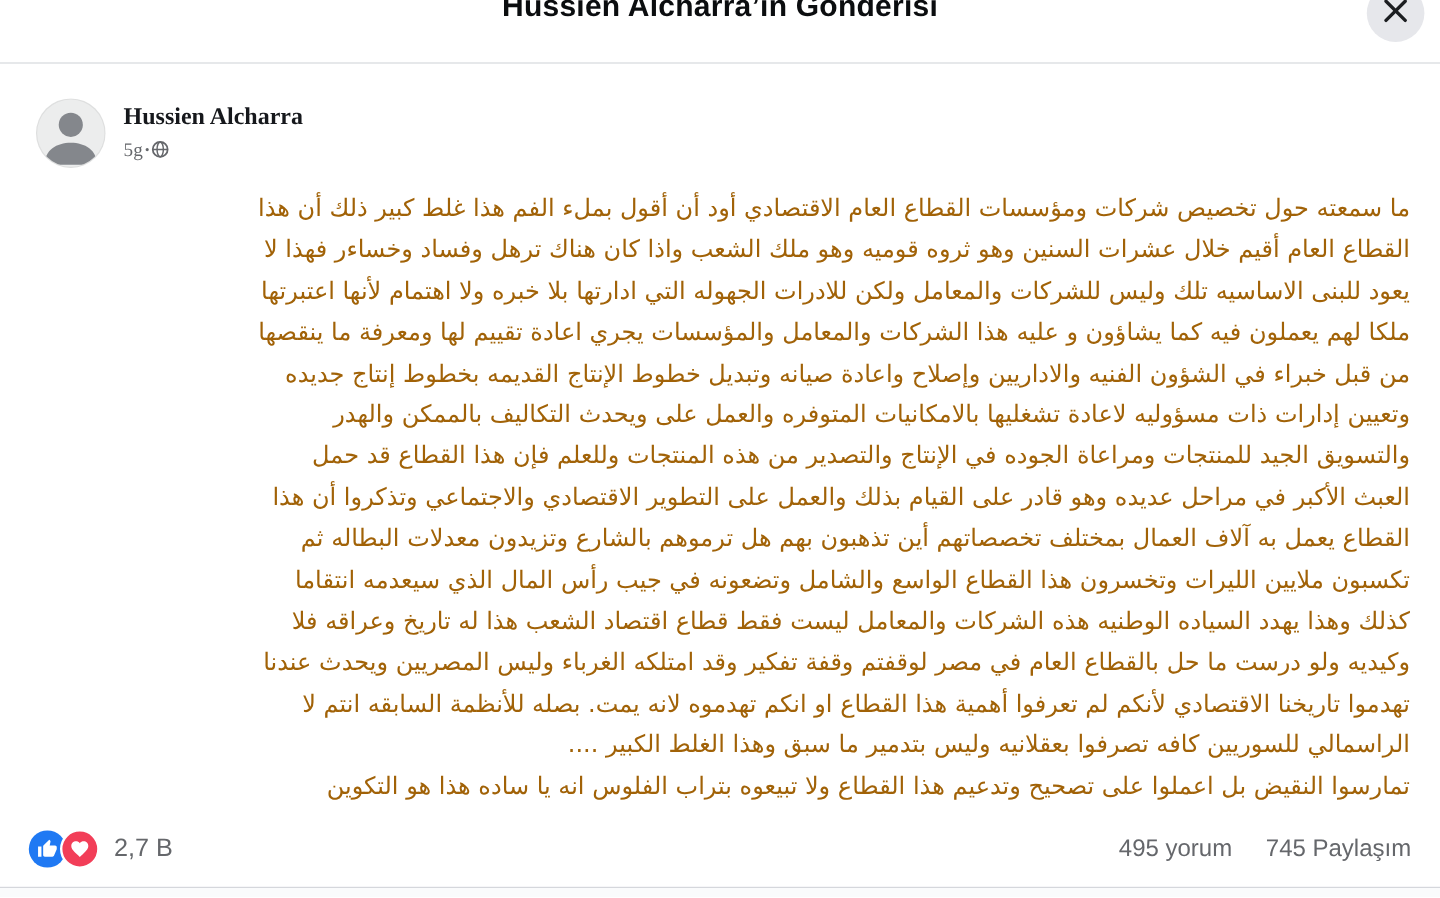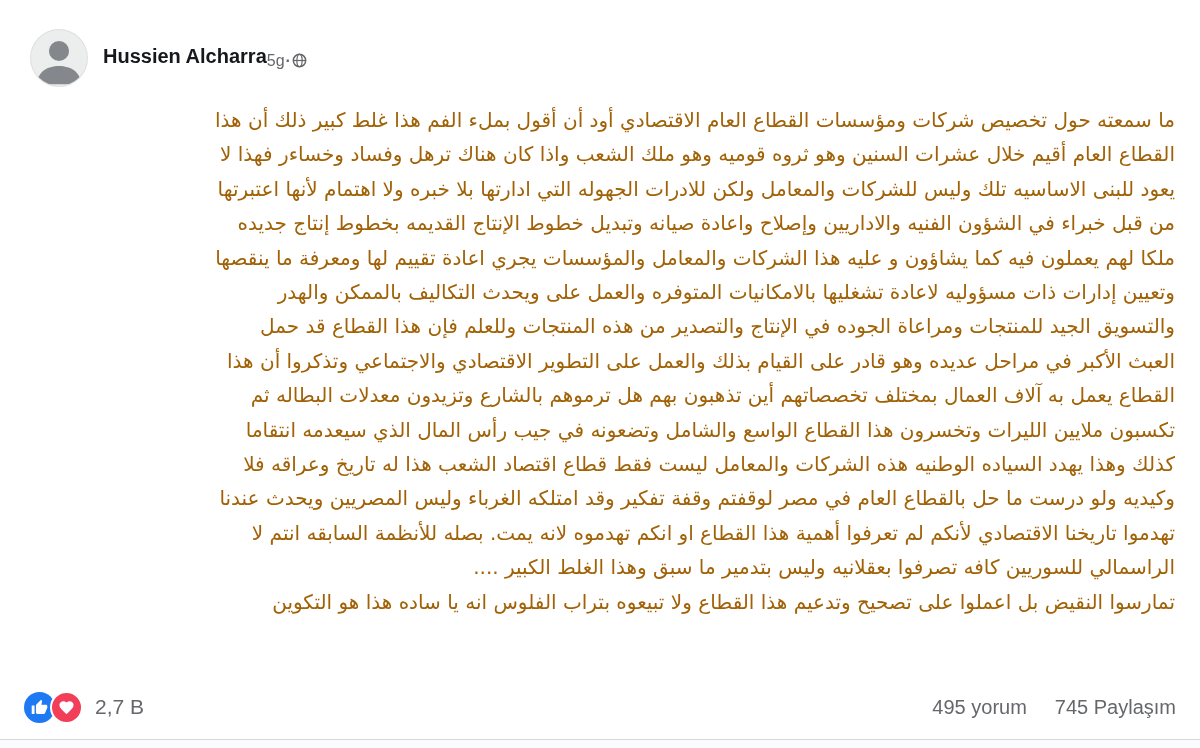--- a/index.html
+++ b/index.html
@@ -13,21 +13,21 @@
                font-size:25px; font-weight:700; color:#0b0d0f; letter-spacing:.2px; }
   .close-btn { position:absolute; top:-13px; right:13px; width:48px; height:48px;
                border-radius:50%; background:#e6e7eb; display:flex; align-items:flex-end;
                justify-content:center; cursor:pointer; }
   .close-btn svg { margin-bottom:10px; }
 
   
   .post-header { display:flex; align-items:center; gap:15px; padding:29px 26px 6px 30px; }
   .avatar { width:58px; height:58px; border-radius:50%; background:#eceded;
             border:1px solid rgba(0,0,0,.06); overflow:hidden; flex:0 0 auto; cursor:pointer; }
-  .author-block { display:flex; flex-direction:row; }
+  .author-block { display:flex; flex-direction:column;font-family:Liberation Serif, serif; }
   .author-name { font-size:20px; font-weight:700; color:#16181c; cursor:pointer; }
   .post-meta { display:flex; align-items:center; gap:1px; margin-top:6px;
                font-size:16px; color:#65676b; }
   .meta-dot { font-weight:700; }
 
   
   .post-body { direction:rtl; padding:10px 25px 0 25px; overflow:hidden; }
   .body-line { font-family:"DejaVu Sans", sans-serif; font-size:20px; line-height:34.4px;
                color:#a16207; text-align:right; white-space:nowrap; }
 
@@ -45,20 +45,31 @@
   .counts-right span { cursor:pointer; }
 
   .bottom-divider { position:absolute; left:0; top:739px; width:100%; height:9px;
                     border-top:1px solid #d5d7dc; background:#fafbfc; }
 </style>
 </head>
 <body>
 
 <div class="page">
 
+  <div class="dlg-header">
+    <div class="dlg-title">Hussien Alcharra’in Gönderisi</div>
+    <div class="close-btn">
+      <span>
+        <svg width="22" height="22" viewBox="0 0 22 22">
+          <line x1="3" y1="3" x2="19" y2="19" stroke="#1c1e21" stroke-width="2.8" stroke-linecap="round"></line>
+          <line x1="19" y1="3" x2="3" y2="19" stroke="#1c1e21" stroke-width="2.8" stroke-linecap="round"></line>
+        </svg>
+      </span>
+    </div>
+  </div>
 
   <div class="post-header">
     <div class="avatar">
       <span>
         <svg width="56" height="56" viewBox="0 0 64 64">
           <circle cx="32" cy="24" r="11.5" fill="#84878c"></circle>
           <path d="M7 62c0-14 11.5-21 25-21s25 7 25 21z" fill="#84878c"></path>
         </svg>
       </span>
     </div>
@@ -75,22 +86,22 @@
           </svg>
         </span>
       </span>
     </div>
   </div>
 
   <div class="post-body">
     <div class="body-line">ما سمعته حول تخصيص شركات ومؤسسات القطاع العام الاقتصادي أود أن أقول بملء الفم هذا غلط كبير ذلك أن هذا</div>
     <div class="body-line">القطاع العام أقيم خلال عشرات السنين وهو ثروه قوميه وهو ملك الشعب واذا كان هناك ترهل وفساد وخساءر فهذا لا</div>
     <div class="body-line">يعود للبنى الاساسيه تلك وليس للشركات والمعامل ولكن للادرات الجهوله التي ادارتها بلا خبره ولا اهتمام لأنها اعتبرتها</div>
+    <div class="body-line">ملكا لهم يعملون فيه كما يشاؤون و عليه هذا الشركات والمعامل والمؤسسات يجري اعادة تقييم لها ومعرفة ما ينقصها</div>
     <div class="body-line">من قبل خبراء في الشؤون الفنيه والاداريين وإصلاح واعادة صيانه وتبديل خطوط الإنتاج القديمه بخطوط إنتاج جديده</div>
-    <div class="body-line">ملكا لهم يعملون فيه كما يشاؤون و عليه هذا الشركات والمعامل والمؤسسات يجري اعادة تقييم لها ومعرفة ما ينقصها</div>
     <div class="body-line">وتعيين إدارات ذات مسؤوليه لاعادة تشغليها بالامكانيات المتوفره والعمل على ويحدث التكاليف بالممكن والهدر</div>
     <div class="body-line">والتسويق الجيد للمنتجات  ومراعاة الجوده في الإنتاج والتصدير من هذه المنتجات  وللعلم فإن هذا القطاع قد حمل</div>
     <div class="body-line">العبث الأكبر في مراحل عديده وهو قادر على القيام بذلك والعمل على التطوير الاقتصادي والاجتماعي وتذكروا أن هذا</div>
     <div class="body-line">القطاع يعمل به آلاف العمال بمختلف تخصصاتهم أين تذهبون بهم هل ترموهم بالشارع وتزيدون معدلات البطاله ثم</div>
     <div class="body-line">تكسبون ملايين الليرات وتخسرون هذا القطاع الواسع والشامل وتضعونه في جيب رأس المال الذي سيعدمه انتقاما</div>
     <div class="body-line">كذلك وهذا يهدد السياده الوطنيه  هذه الشركات والمعامل ليست فقط قطاع اقتصاد الشعب هذا له تاريخ وعراقه فلا</div>
     <div class="body-line">وكيديه ولو درست ما حل بالقطاع العام في مصر لوقفتم وقفة تفكير وقد امتلكه الغرباء وليس المصريين ويحدث عندنا</div>
     <div class="body-line">تهدموا تاريخنا الاقتصادي لأنكم لم تعرفوا أهمية هذا القطاع او انكم تهدموه لانه يمت. بصله للأنظمة السابقه انتم لا</div>
     <div class="body-line">الراسمالي للسوريين كافه  تصرفوا بعقلانيه  وليس بتدمير ما سبق وهذا الغلط الكبير ....</div>
     <div class="body-line">تمارسوا النقيض بل اعملوا على تصحيح وتدعيم هذا القطاع ولا تبيعوه بتراب الفلوس انه يا ساده هذا هو التكوين</div>

